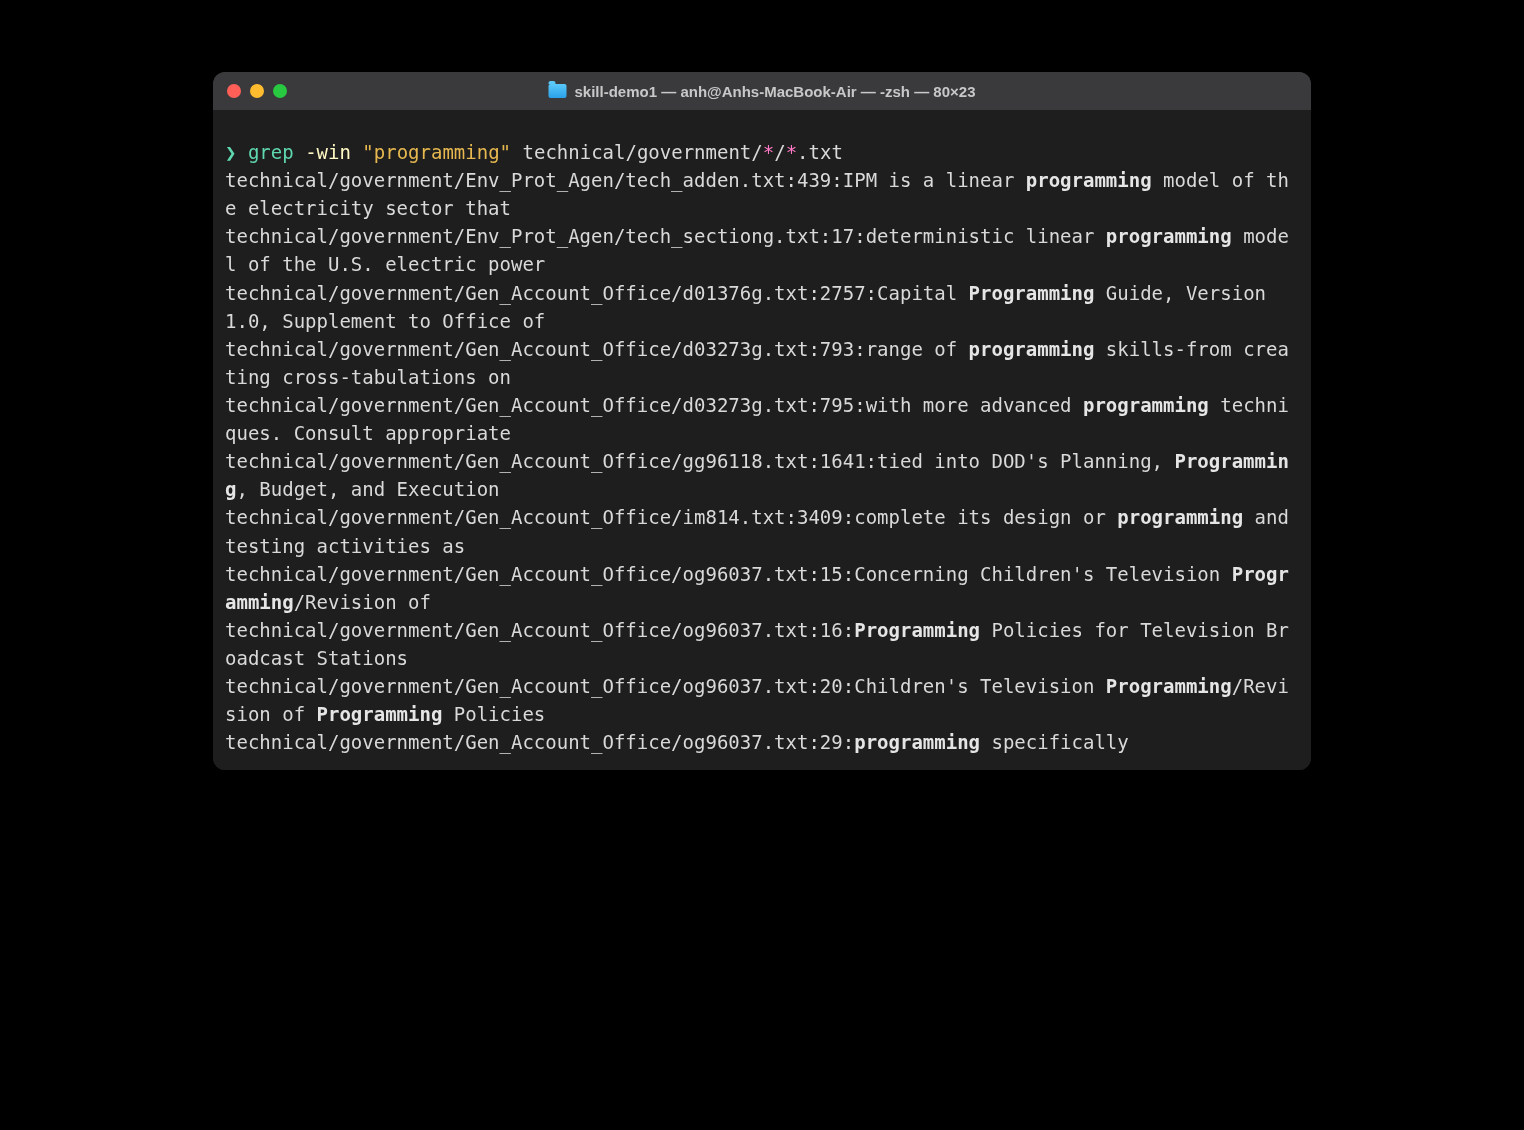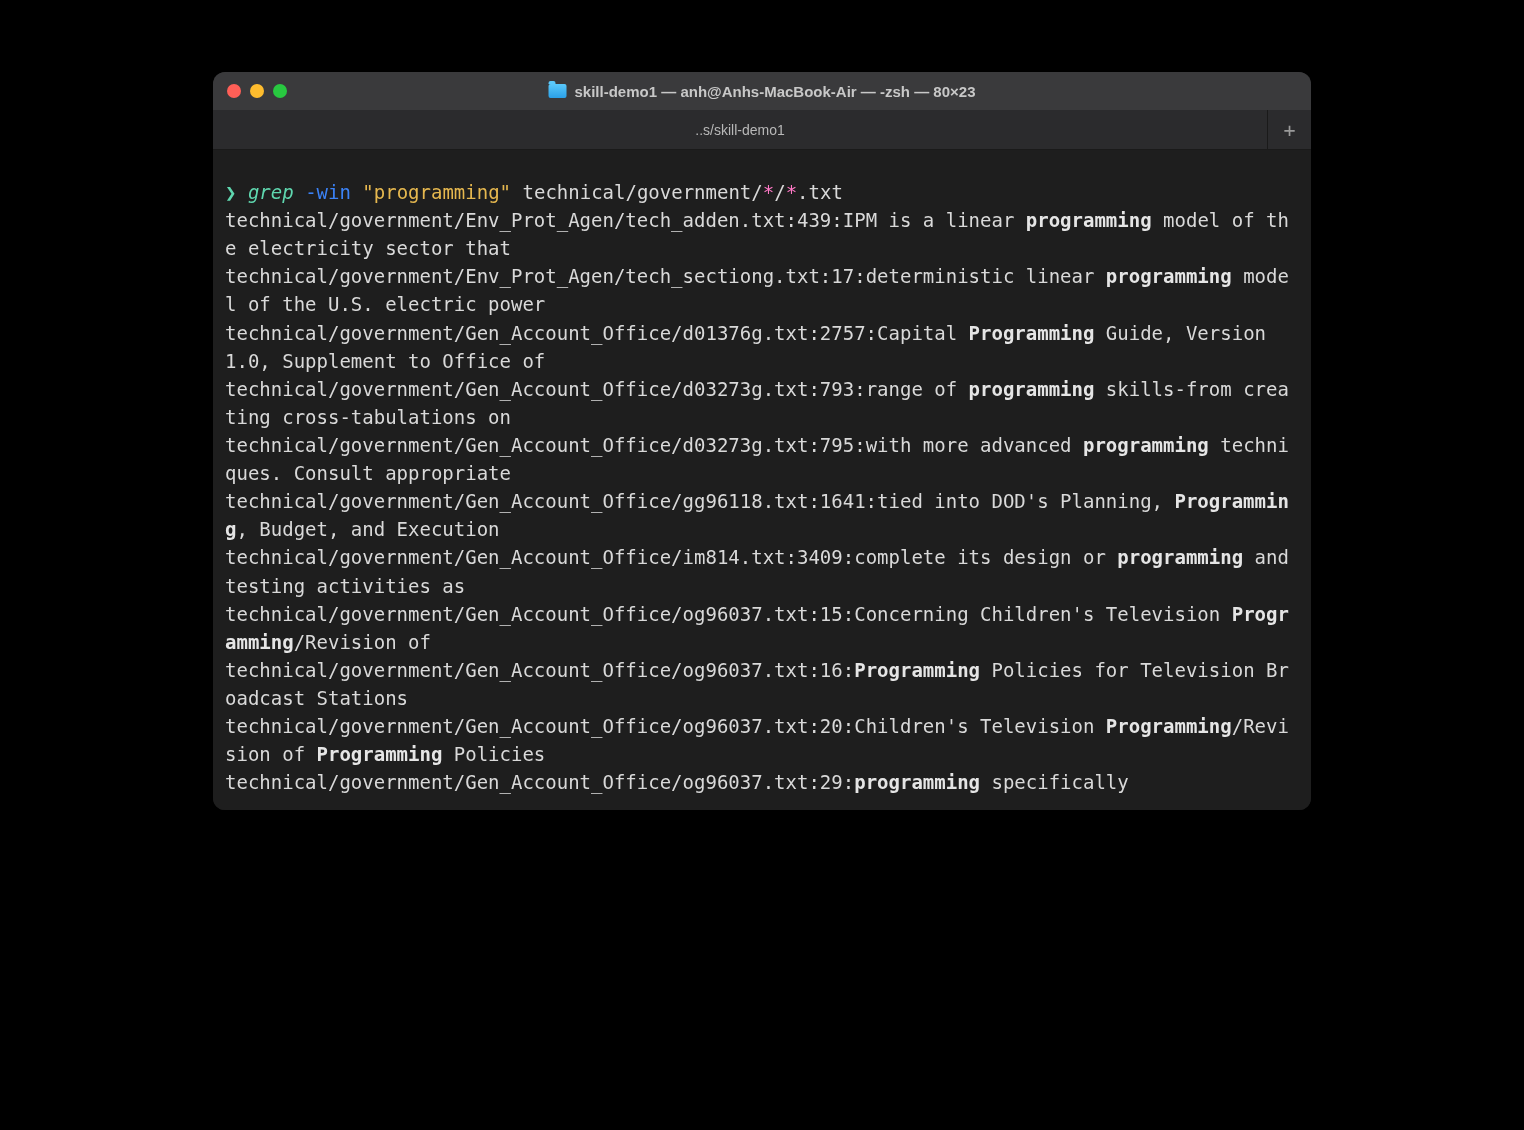--- a/index.html
+++ b/index.html
@@ -101,22 +101,22 @@
     background: #1e1e1e;
     padding: 28px 12px 14px 12px;
     color: #d9d9d9;
     font-size: 19px;
     line-height: 1.48;
     white-space: pre-wrap;
     word-break: break-all;
     font-family: "SF Mono", "Menlo", "Monaco", "Consolas", monospace;
   }
   .prompt-sym { color: #5fd7af; font-weight: 600; }
-  .cmd { color: #5fd7af; font-style: italic; }
-  .flag { color: #3b82f6; }
+  .cmd { color: #5fd7af; }
+  .flag { color: #fef9c3; }
   .str { color: #e6b84f; }
   .glob { color: #ff79c6; }
   .hl { color: #e5e5e5; font-weight: 700; }
 </style>
 </head>
 <body>
 
 <div class="window">
 
   <div class="titlebar">
@@ -124,24 +124,16 @@
       <div class="light red"></div>
       <div class="light yellow"></div>
       <div class="light green"></div>
     </div>
     <div class="title-text">
       <span class="folder-icon"></span>
       <span>skill-demo1 — anh@Anhs-MacBook-Air — -zsh — 80×23</span>
     </div>
   </div>
 
-  <div class="tabbar">
-    <div class="tab">
-      <span>..s/skill-demo1</span>
-    </div>
-    <div class="new-tab">
-      <span>+</span>
-    </div>
-  </div>
 
   <div class="terminal-body" id="term"><div><span class="prompt-sym">❯</span> <span class="cmd">grep</span> <span class="flag">-win</span> <span class="str">"programming"</span> <span>technical/government/</span><span class="glob">*</span><span>/</span><span class="glob">*</span><span>.txt</span></div><div><span>technical/government/Env_Prot_Agen/tech_adden.txt</span>:<span>439</span>:<span>IPM is a linear </span><span class="hl">programming</span><span> model of the electricity sector that</span></div><div><span>technical/government/Env_Prot_Agen/tech_sectiong.txt</span>:<span>17</span>:<span>deterministic linear </span><span class="hl">programming</span><span> model of the U.S. electric power</span></div><div><span>technical/government/Gen_Account_Office/d01376g.txt</span>:<span>2757</span>:<span>Capital </span><span class="hl">Programming</span><span> Guide, Version 1.0, Supplement to Office of</span></div><div><span>technical/government/Gen_Account_Office/d03273g.txt</span>:<span>793</span>:<span>range of </span><span class="hl">programming</span><span> skills-from creating cross-tabulations on</span></div><div><span>technical/government/Gen_Account_Office/d03273g.txt</span>:<span>795</span>:<span>with more advanced </span><span class="hl">programming</span><span> techniques. Consult appropriate</span></div><div><span>technical/government/Gen_Account_Office/gg96118.txt</span>:<span>1641</span>:<span>tied into DOD's Planning, </span><span class="hl">Programming</span><span>, Budget, and Execution</span></div><div><span>technical/government/Gen_Account_Office/im814.txt</span>:<span>3409</span>:<span>complete its design or </span><span class="hl">programming</span><span> and testing activities as</span></div><div><span>technical/government/Gen_Account_Office/og96037.txt</span>:<span>15</span>:<span>Concerning Children's Television </span><span class="hl">Programming</span><span>/Revision of</span></div><div><span>technical/government/Gen_Account_Office/og96037.txt</span>:<span>16</span>:<span class="hl">Programming</span><span> Policies for Television Broadcast Stations</span></div><div><span>technical/government/Gen_Account_Office/og96037.txt</span>:<span>20</span>:<span>Children's Television </span><span class="hl">Programming</span><span>/Revision of </span><span class="hl">Programming</span><span> Policies</span></div><div><span>technical/government/Gen_Account_Office/og96037.txt</span>:<span>29</span>:<span class="hl">programming</span><span> specifically</span></div></div>
 
 </div>
 
 </body></html>

